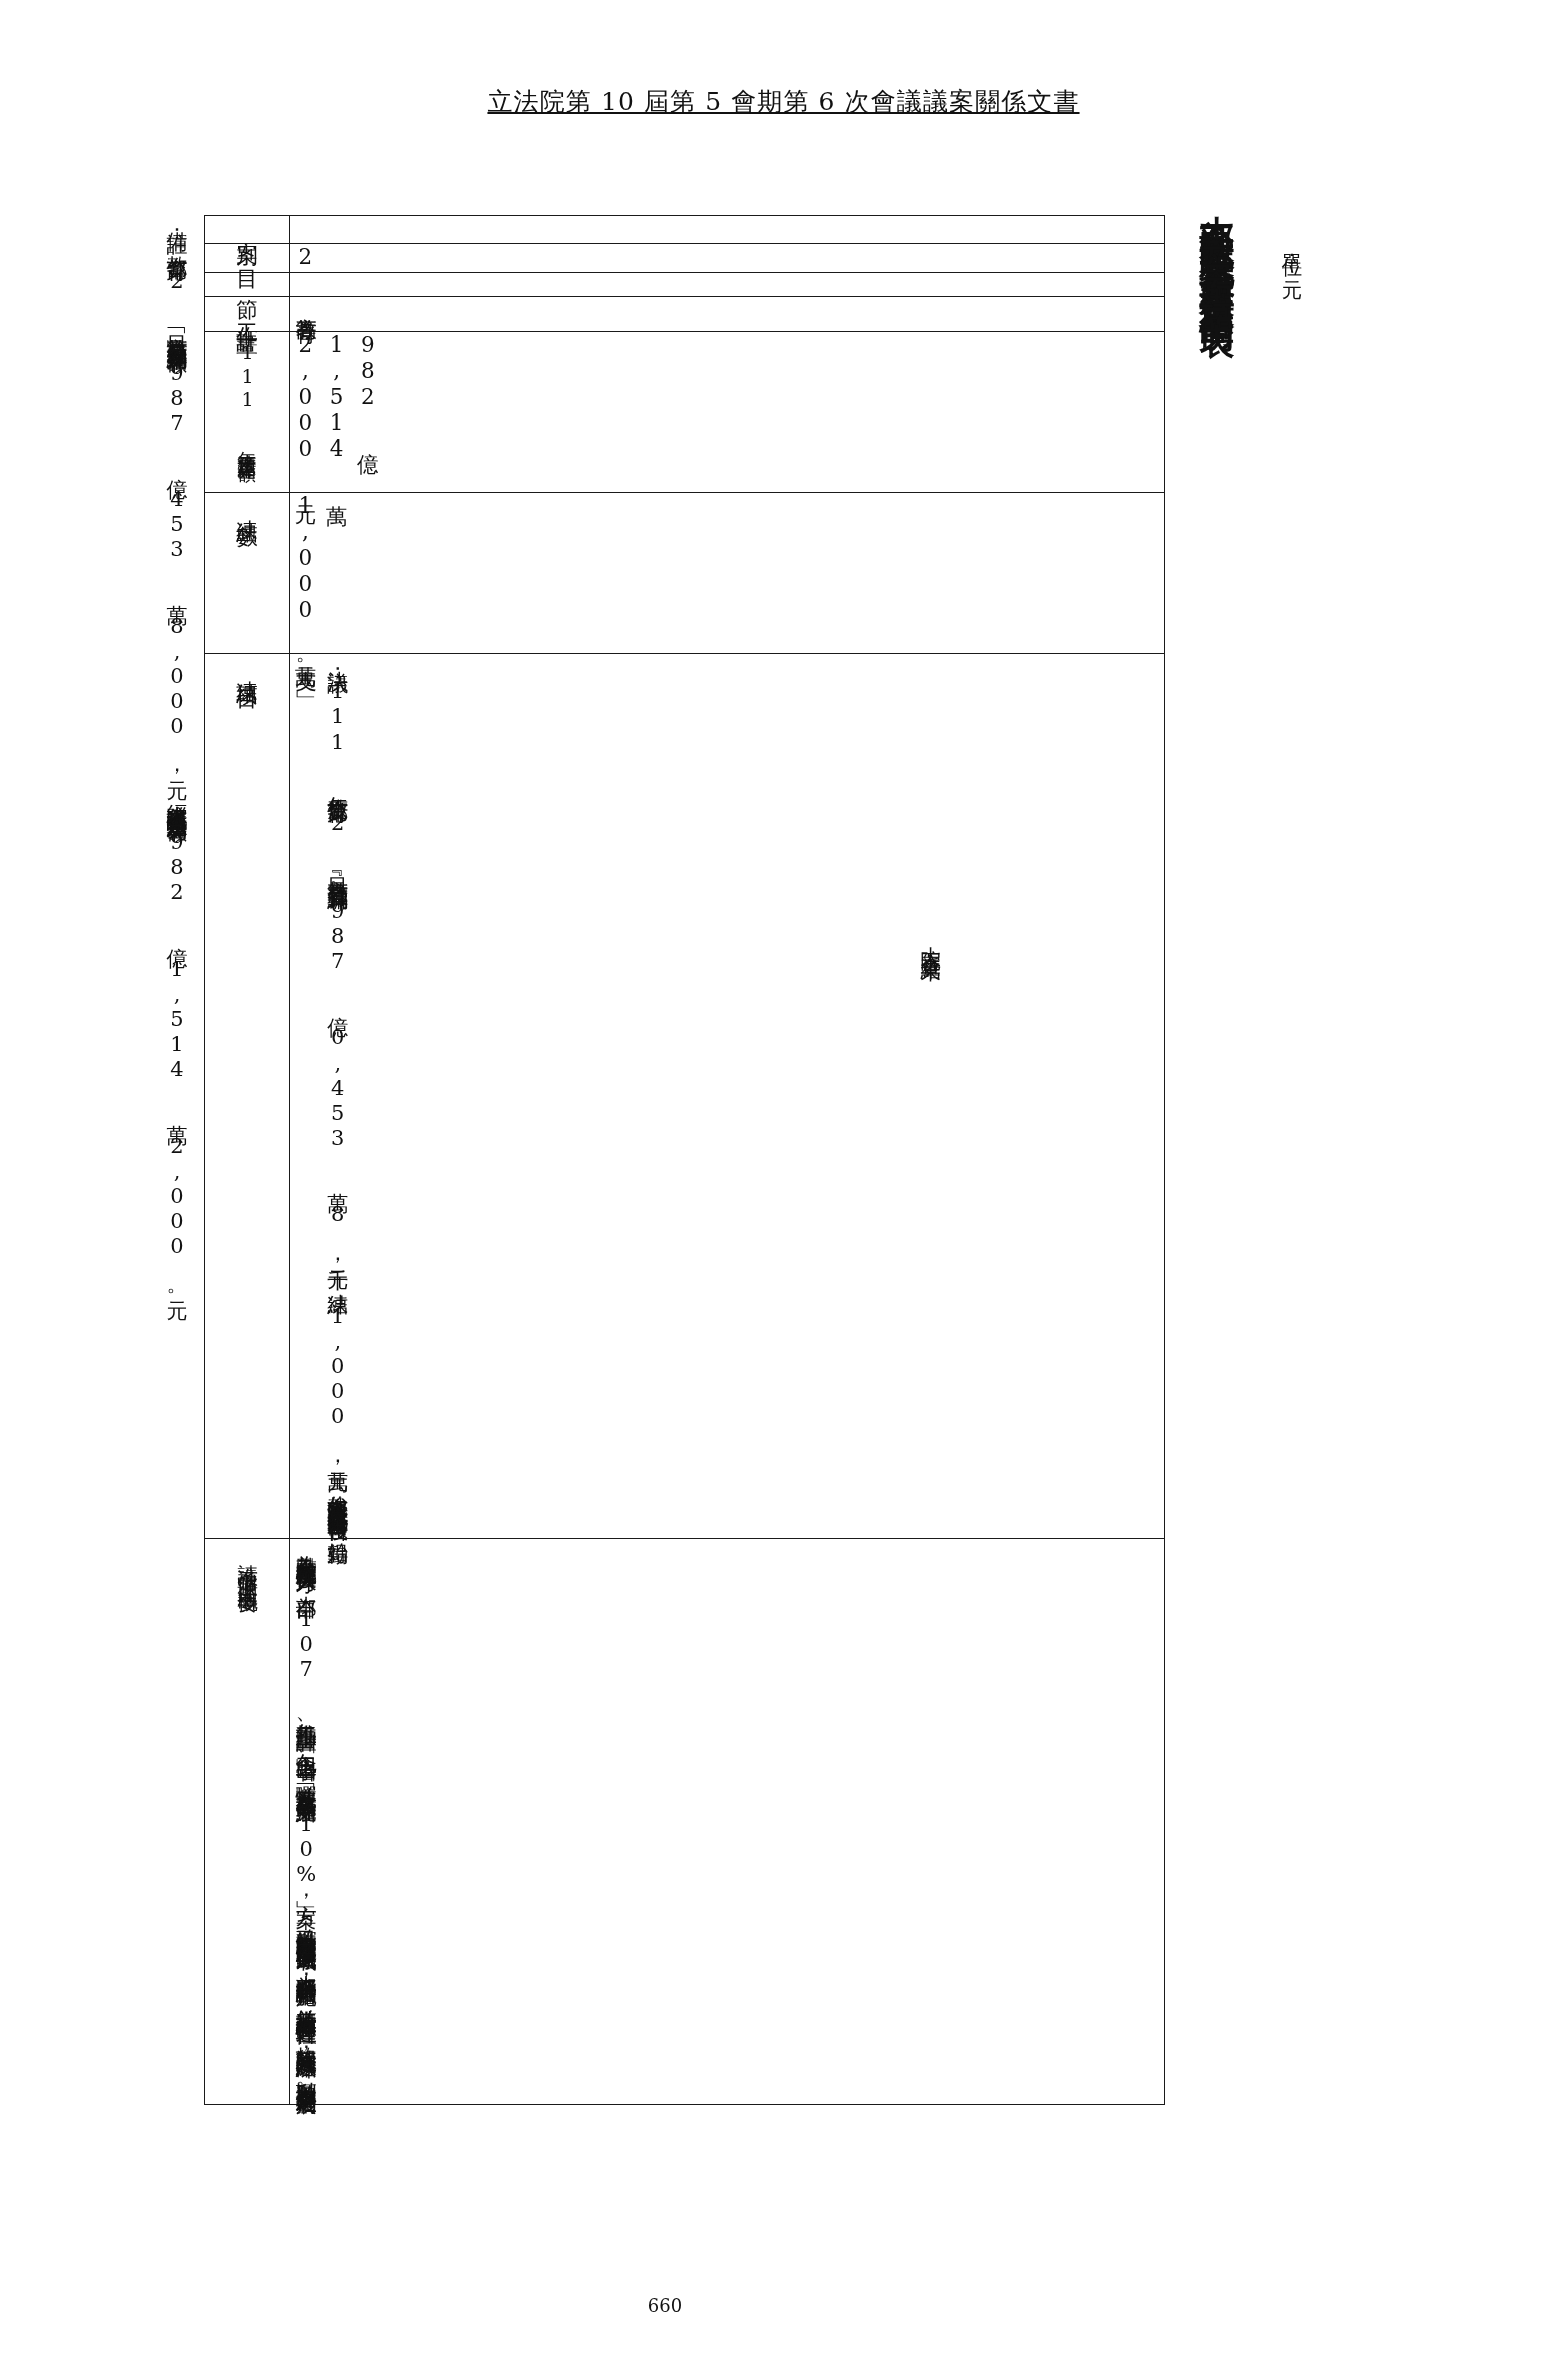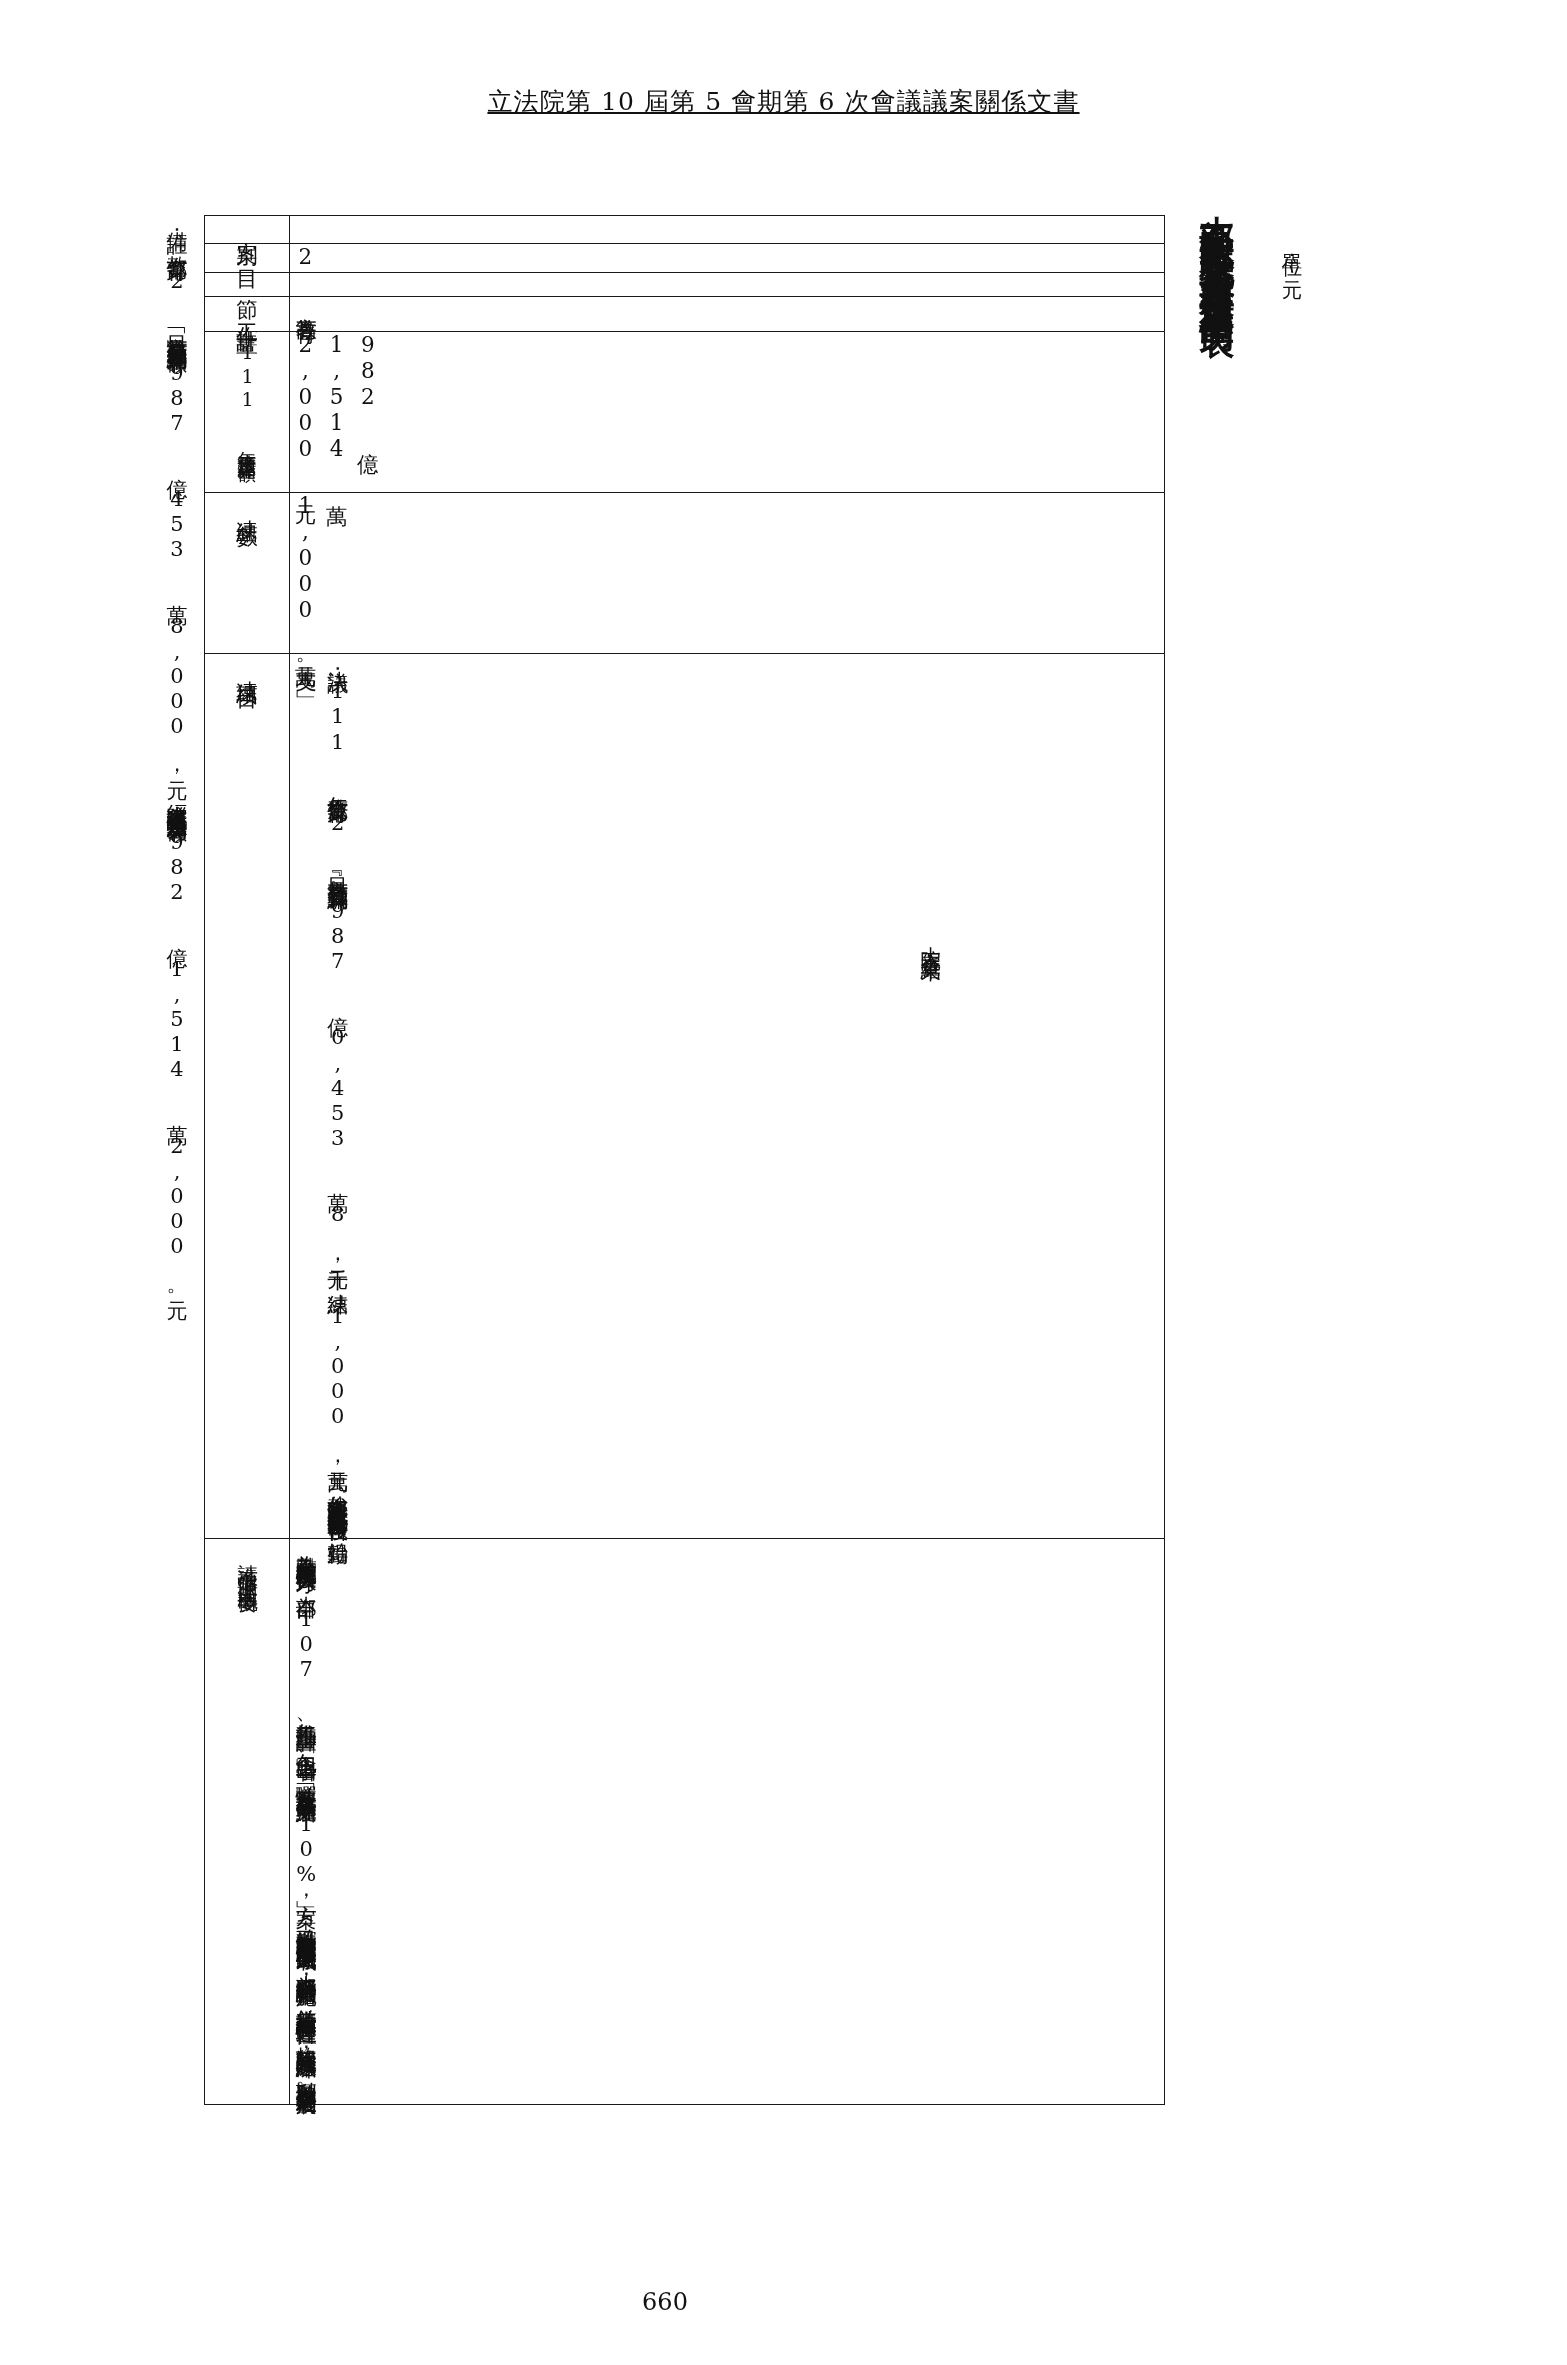--- a/index.html
+++ b/index.html
@@ -29,21 +29,21 @@
     text-decoration: underline;
   }
 
   
   .page-number {
     position: absolute;
     bottom: 50px;
     left: 0;
     width: 1330px;
     text-align: center;
-    font-size: 24px;
+    font-size: 18px;
   }
 
   
   .rot-wrap {
     position: absolute;
     top: 0;
     left: 0;
     width: 1567px;
     height: 2366px;
   }

